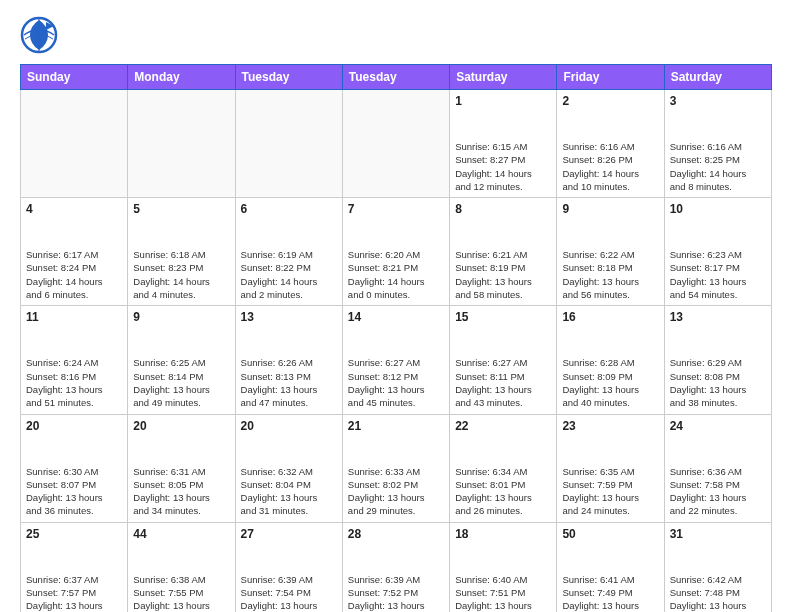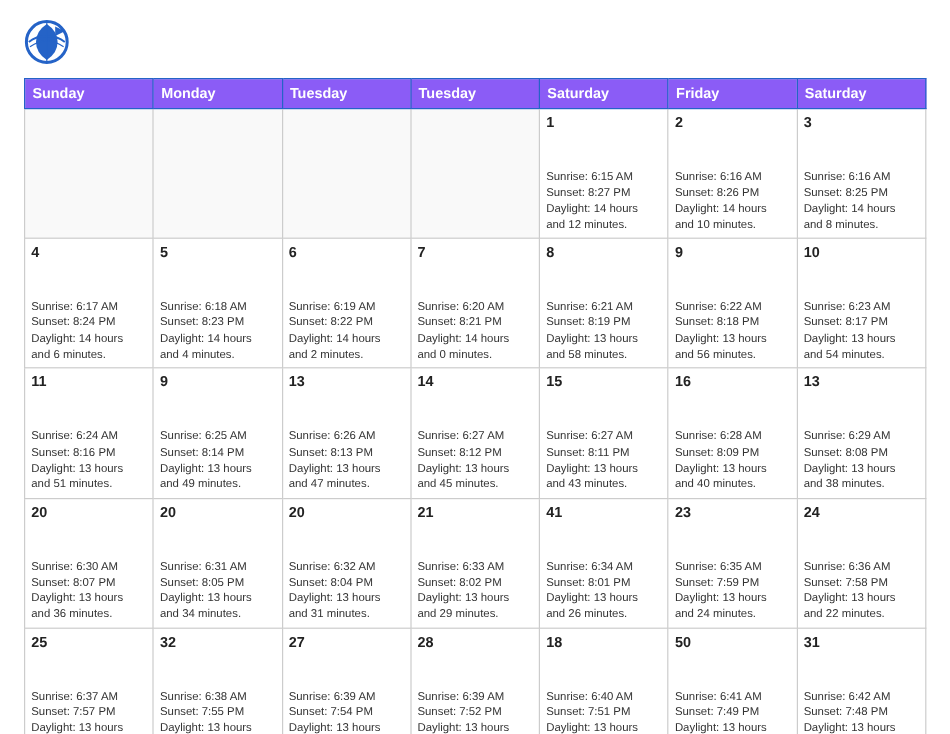--- a/index.html
+++ b/index.html
@@ -209,39 +209,39 @@
         </td>
         <td>
           <span class="day-num">20</span>
           <div class="day-info">Sunrise: 6:32 AM<br>Sunset: 8:04 PM<br>Daylight: 13 hours<br>and 31 minutes.</div>
         </td>
         <td>
           <span class="day-num">21</span>
           <div class="day-info">Sunrise: 6:33 AM<br>Sunset: 8:02 PM<br>Daylight: 13 hours<br>and 29 minutes.</div>
         </td>
         <td>
-          <span class="day-num">41</span>
+          <span class="day-num">22</span>
           <div class="day-info">Sunrise: 6:34 AM<br>Sunset: 8:01 PM<br>Daylight: 13 hours<br>and 26 minutes.</div>
         </td>
         <td>
           <span class="day-num">23</span>
           <div class="day-info">Sunrise: 6:35 AM<br>Sunset: 7:59 PM<br>Daylight: 13 hours<br>and 24 minutes.</div>
         </td>
         <td>
           <span class="day-num">24</span>
           <div class="day-info">Sunrise: 6:36 AM<br>Sunset: 7:58 PM<br>Daylight: 13 hours<br>and 22 minutes.</div>
         </td>
       </tr>
       <tr>
         <td>
           <span class="day-num">25</span>
           <div class="day-info">Sunrise: 6:37 AM<br>Sunset: 7:57 PM<br>Daylight: 13 hours<br>and 19 minutes.</div>
         </td>
         <td>
-          <span class="day-num">32</span>
+          <span class="day-num">44</span>
           <div class="day-info">Sunrise: 6:38 AM<br>Sunset: 7:55 PM<br>Daylight: 13 hours<br>and 17 minutes.</div>
         </td>
         <td>
           <span class="day-num">27</span>
           <div class="day-info">Sunrise: 6:39 AM<br>Sunset: 7:54 PM<br>Daylight: 13 hours<br>and 15 minutes.</div>
         </td>
         <td>
           <span class="day-num">28</span>
           <div class="day-info">Sunrise: 6:39 AM<br>Sunset: 7:52 PM<br>Daylight: 13 hours<br>and 12 minutes.</div>
         </td>

